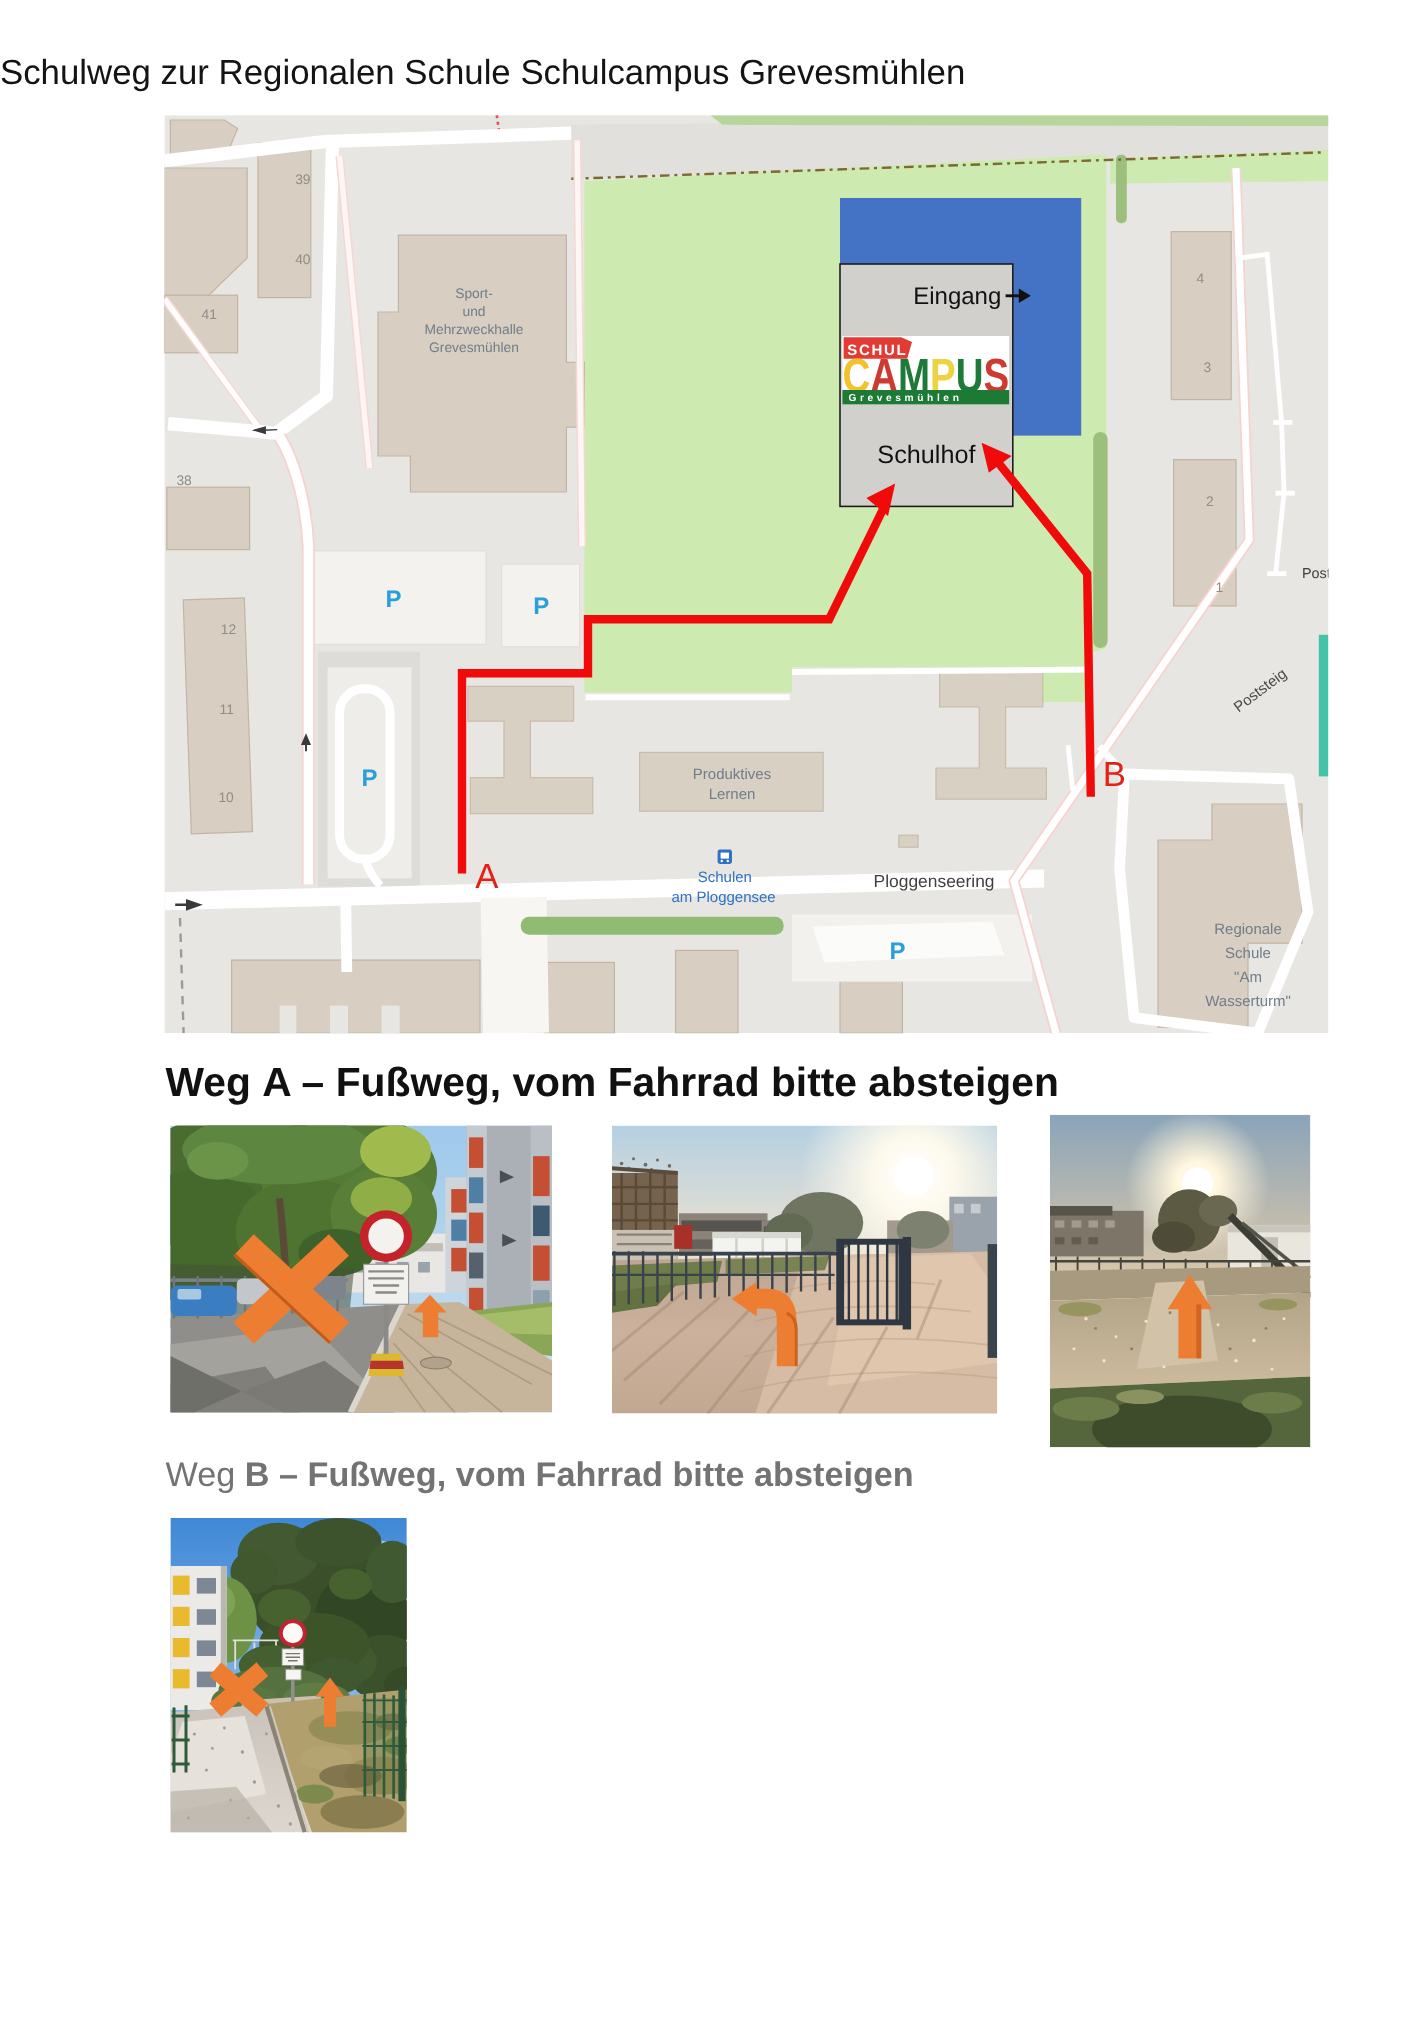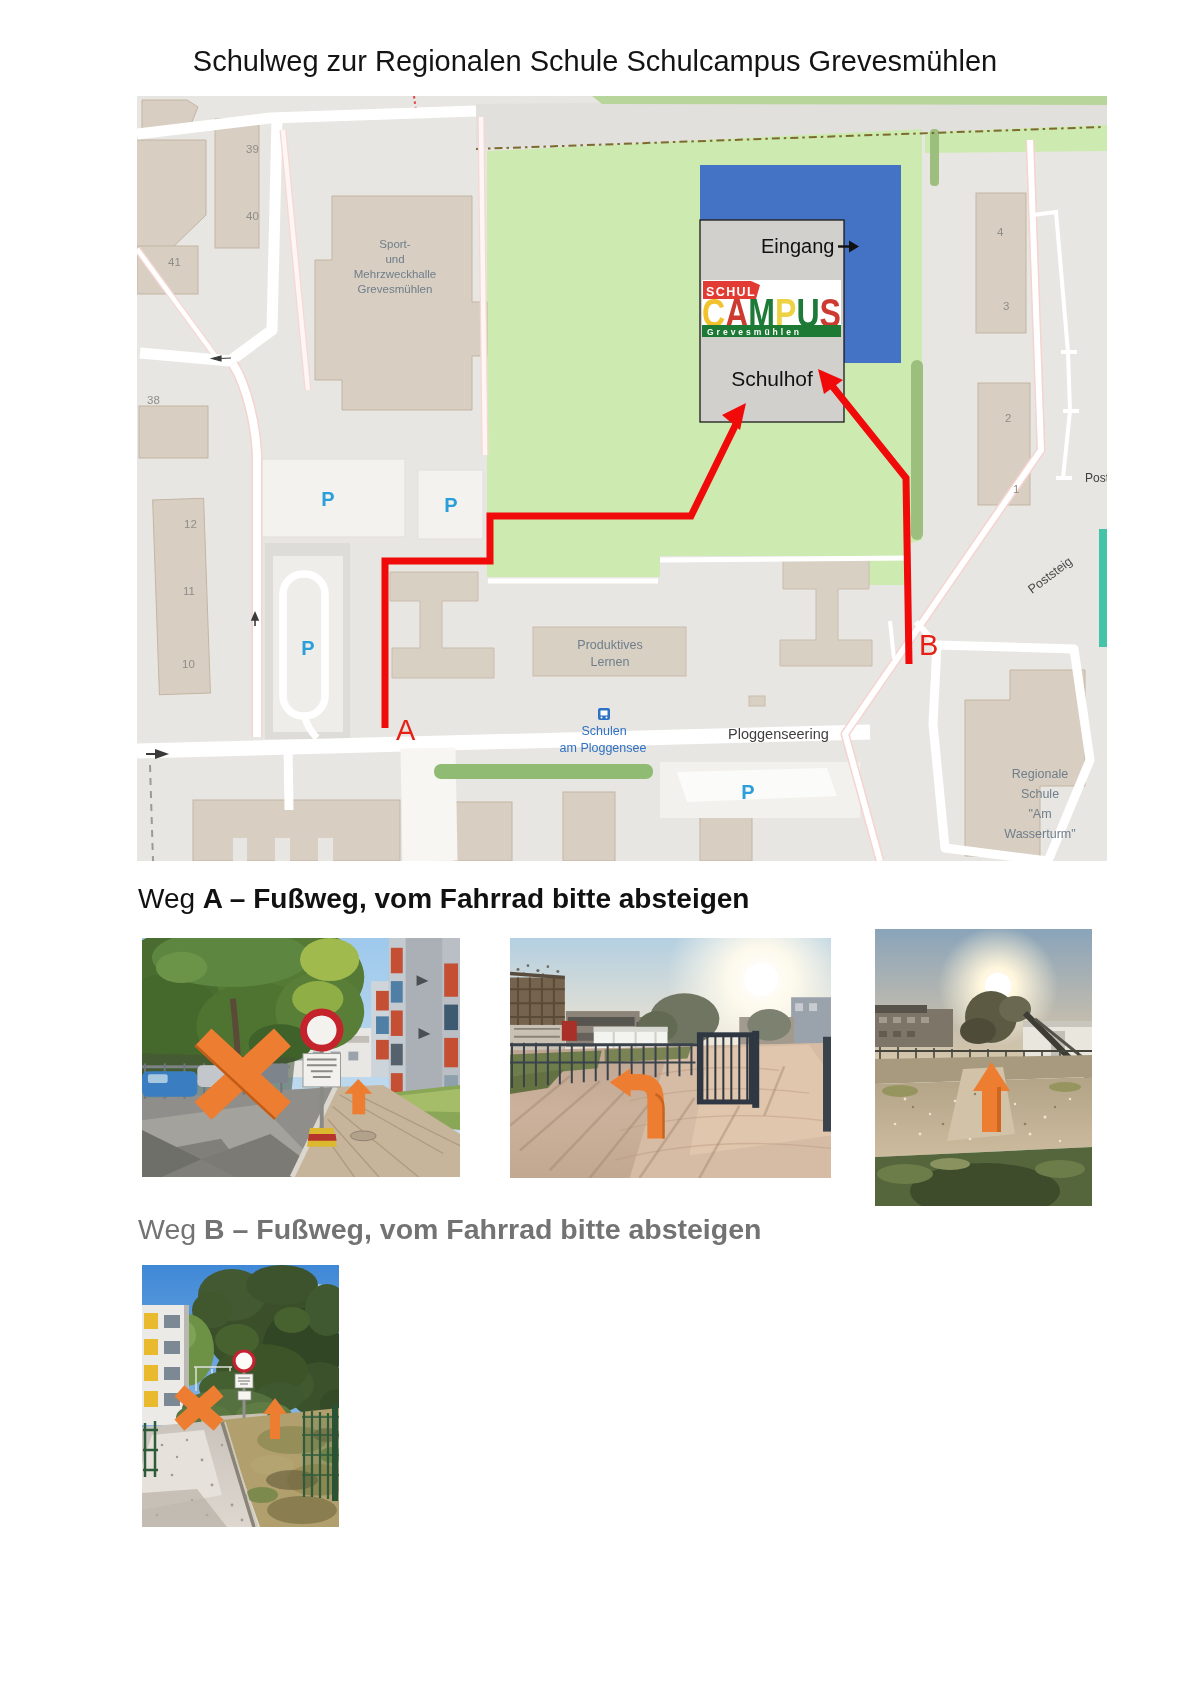--- a/index.html
+++ b/index.html
@@ -2,21 +2,21 @@
 <html><head>
 <meta charset="utf-8">
 <style>
 html,body{margin:0;padding:0;background:#ffffff;}
 body{width:1190px;height:1683px;font-family:"Liberation Sans",sans-serif;position:relative;overflow:hidden;}
 .abs{position:absolute;}
 </style>
 </head>
 <body>
 
-<div class="abs" style="left:0;top:45px;width:1190px;text-align:center;font-size:29px;color:#141414;">Schulweg zur Regionalen Schule Schulcampus Grevesmühlen</div>
+<div class="abs" style="left:0;top:45px;width:1190px;text-align:left;font-size:29px;color:#141414;">Schulweg zur Regionalen Schule Schulcampus Grevesmühlen</div>
 
 <svg class="abs" style="left:137px;top:96px" width="970" height="765" viewBox="0 0 970 765">
 
 <rect x="0" y="0" width="970" height="765" fill="#e8e6e2"></rect>
 
 <polygon points="339,8 970,1 970,31 339,53" fill="#e2e0dc"></polygon>
 
 <polygon points="455,0 970,0 970,9 465,8" fill="#b8d59b"></polygon>
 
 <path d="M350,55 L785,33 L785,444 L768,449 L768,489 L718,489 L718,460 L523,460 L523,481 L350,481 Z" fill="#cdeab0"></path>
@@ -212,21 +212,21 @@
 
 <path d="M772,568 L769,382 L692,286" stroke="#f00a0a" stroke-width="7" fill="none"></path>
 
 <polygon points="681,273 687,298 706,284" fill="#f00a0a"></polygon>
 
 <text x="259" y="644" font-size="29" fill="#e52017" font-family="Liberation Sans,sans-serif">A</text>
 
 <text x="782" y="559" font-size="29" fill="#e52017" font-family="Liberation Sans,sans-serif">B</text>
 </svg>
 
-<div class="abs" style="left:138px;top:883px;font-size:28px;color:#111;"><span>Weg </span><b>A – Fußweg, vom Fahrrad bitte absteigen</b></div>
+<div class="abs" style="left:138px;top:883px;font-size:34px;color:#111;font-weight:bold;"><span>Weg </span><b>A – Fußweg, vom Fahrrad bitte absteigen</b></div>
 
 <svg class="abs" style="left:142px;top:938px" width="318" height="239" viewBox="0 0 322 244" preserveAspectRatio="none">
 <defs>
 <linearGradient id="a1sky" x1="0" y1="0" x2="0" y2="1">
 <stop offset="0" stop-color="#9ec9ec"></stop>
         <stop offset="1" stop-color="#cfe2ef"></stop>
 </linearGradient>
 </defs>
 
 <rect width="322" height="244" fill="url(#a1sky)"></rect>

